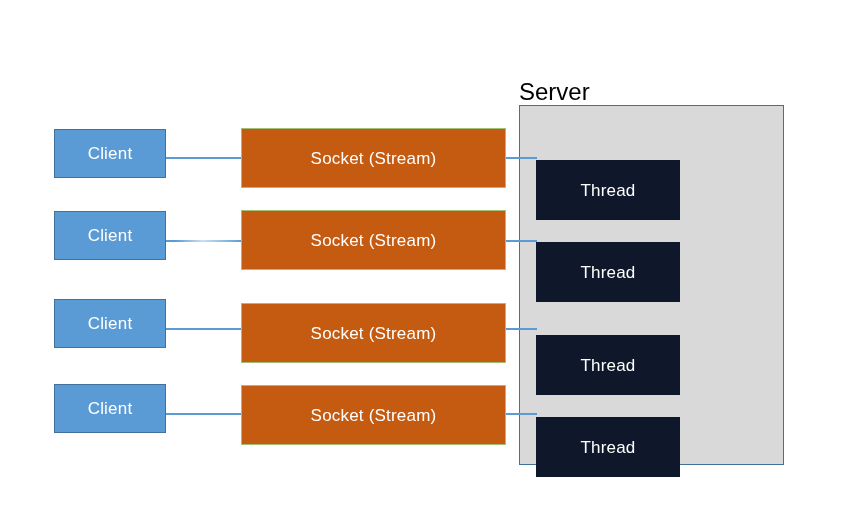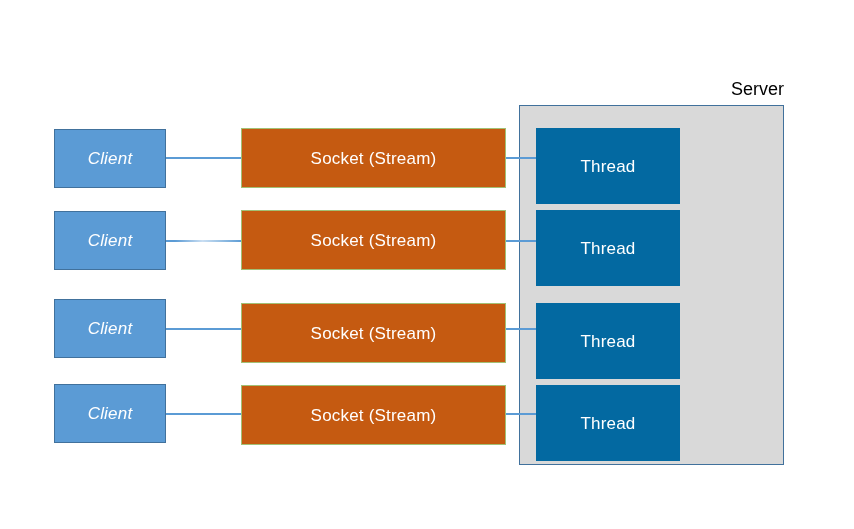--- a/index.html
+++ b/index.html
@@ -26,58 +26,58 @@
     align-items: center;
     justify-content: center;
     color: #ffffff;
     font-size: 17px;
     line-height: 1;
     letter-spacing: 0.2px;
     white-space: nowrap;
   }
   .client-box {
     width: 112px;
-    height: 59px;
+    height: 49px;
     left: 54px;
     background: #5B9BD5;
     border: 1px solid #41719C;
-    font-style: italic;
   }
   .socket-box {
     width: 265px;
     height: 60px;
     left: 241px;
     background: #C55A11;
     border: 1px solid #A2C075;
   }
   .thread-box {
     width: 144px;
-    height: 76px;
+    height: 60px;
     left: 536px;
-    background: #0369a1;
+    background: #0f172a;
     border: none;
+    margin-top: 32px;
   }
   .server-container {
     position: absolute;
     box-sizing: border-box;
     left: 519px;
     top: 105px;
     width: 265px;
     height: 360px;
     background: #D9D9D9;
     border: 1px solid #41719C;
   }
   .server-label {
     position: absolute;
     left: 519px;
     top: 80px;
     width: 265px;
-    text-align: right;
+    text-align: left;
     color: #000000;
-    font-size: 18px;
+    font-size: 24px;
     line-height: 1;
     white-space: nowrap;
   }
   .connector {
     position: absolute;
     height: 2px;
     background: #5B9BD5;
   }
   .connector.faded {
     background: linear-gradient(to right, #5B9BD5 0%, #5B9BD5 12%, #C9DEF2 48%, #9CC3E5 70%, #5B9BD5 100%);

